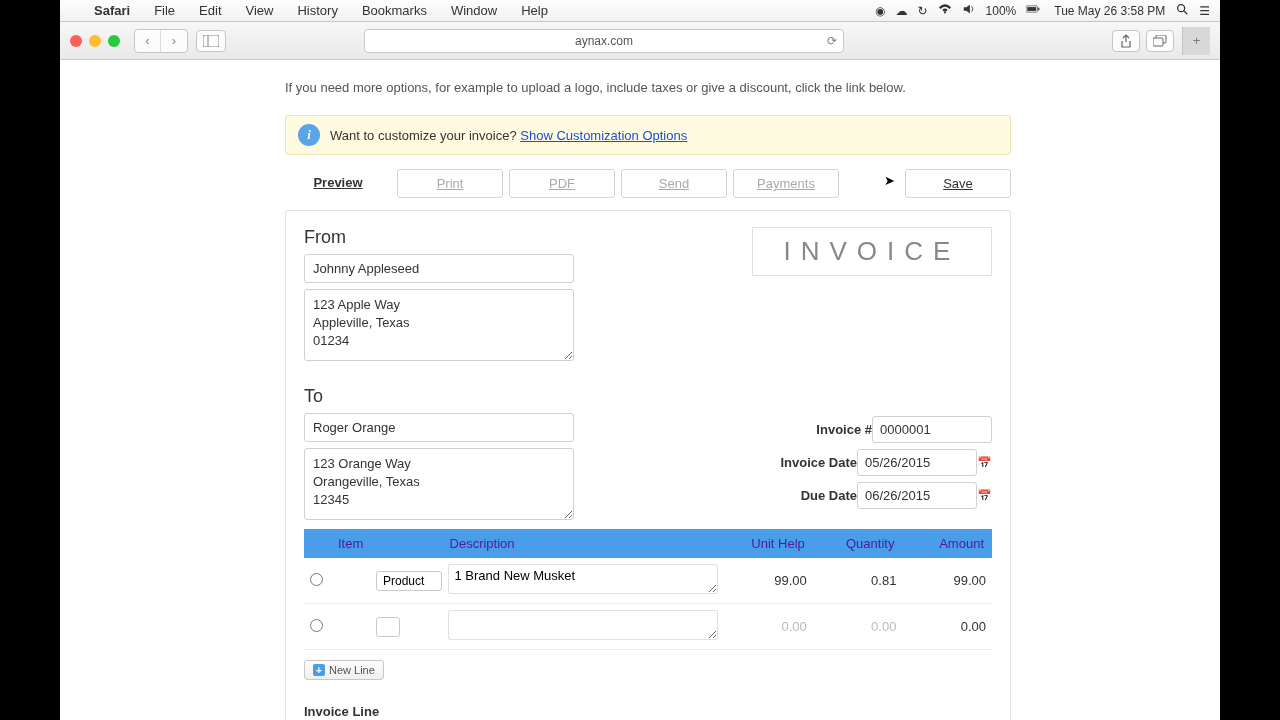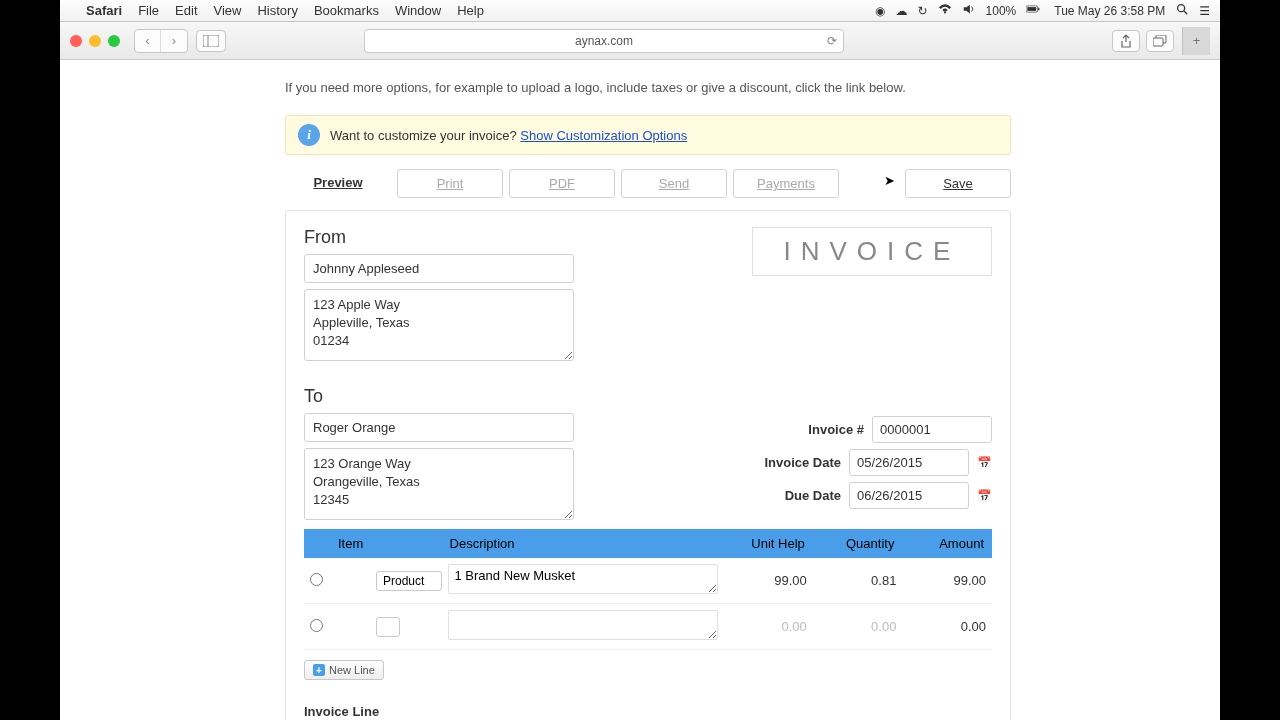--- a/index.html
+++ b/index.html
@@ -1,21 +1,21 @@
 <!DOCTYPE html>
 <html><head>
 <meta charset="utf-8">
 <style>
 * { box-sizing: border-box; margin: 0; padding: 0; }
 body { font-family: "Helvetica Neue", Helvetica, Arial, sans-serif; font-size: 13px; background: #000; color: #333; width: 1280px; height: 720px; overflow: hidden; }
 .screen { position: absolute; left: 60px; top: 0; width: 1160px; height: 720px; background: #fff; }
 
 
 .menubar { height: 22px; background: linear-gradient(#fdfdfd,#f1f1f1); border-bottom:1px solid #c6c6c6; display:flex; align-items:center; font-size:13px; padding:0 10px; gap:0; }
-.menubar-left { display:flex; align-items:center; gap:16px;justify-content:flex-end;}
+.menubar-left { display:flex; align-items:center; gap:24px;justify-content:flex-end;}
 .menubar-left .apple { font-size:15px; }
 .menubar-left .app { font-weight:bold; }
 .menubar-right { margin-left:auto; display:flex; align-items:center; gap:10px; font-size:12px;}
 .menubar-right svg { width:14px; height:14px; }
 .menubar-right .clock { margin-left:4px; }
 
 
 .toolbar { height:38px; background:linear-gradient(#f7f7f7,#e9e9e9); border-bottom:1px solid #c9c9c9; display:flex; align-items:center; padding:0 10px; gap:8px;}
 .traffic { display:flex; gap:7px; margin-right:6px;}
 .dot { width:12px; height:12px; border-radius:50%; }
@@ -44,27 +44,27 @@
 .cursor-ptr { position:absolute; left:-22px; top:3px; font-size:13px; color:#000;}
 .card { border:1px solid #e3e3e3; border-radius:3px; padding:16px 18px 0 18px;}
 .toprow { display:flex; gap:20px;}
 .leftcol { flex:1;}
 .rightcol { width:240px; text-align:right;}
 .sectlabel { font-size:18px; font-weight:normal; color:#333; margin-bottom:6px;}
 .inp { width:270px; border:1px solid #d0d0d0; border-radius:3px; padding:6px 8px; font-size:13px; font-family:inherit; color:#333; background:#fff;}
 .txa { width:270px; height:72px; border:1px solid #d0d0d0; border-radius:3px; padding:6px 8px; font-size:13px; font-family:inherit; color:#333; resize:both; margin-top:6px; line-height:1.4;}
 .invoice-title { border:1px solid #e0e0e0; padding:8px 14px; font-size:26px; letter-spacing:10px; color:#888; font-weight:300; text-align:center;}
 .meta { margin-top:140px;}
-.metarow { display:flex; align-items:center; justify-content:flex-end; gap:8px; margin-bottom:6px;}
+.metarow { display:flex; align-items:center; justify-content:flex-end; gap:0; margin-bottom:6px;}
 .metarow label{ font-weight:bold; font-size:13px; color:#333;}
 .metarow .inp { width:120px; padding:5px 7px;}
 .metarow .cal{ color:#6aa0e0; font-size:12px;}
 .spacer { height:22px;}
 table.items { width:100%; border-collapse:collapse; margin-top:6px;}
-table.items thead th{ background:#4a9de8; color:#000000; font-weight:normal; font-size:13px; padding:7px 8px; text-align:left;}
+table.items thead th{ background:#4a9de8; color:#4c1d95; font-weight:normal; font-size:13px; padding:7px 8px; text-align:left;}
 table.items thead th.r{text-align:right;}
 table.items td{ padding:6px 6px; border-bottom:1px solid #eee; vertical-align:middle;}
 .radiobox{ width:14px; text-align:center;}
 .selwrap{ display:flex; align-items:center;margin-left:40px;}
 .sel { border:1px solid #c9c9c9; border-radius:3px; padding:2px 16px 2px 6px; font-size:12px; background:#fff; appearance:none; position:relative;}
 .selarrow{ margin-left:-14px; font-size:9px; color:#555; pointer-events:none;}
 .desc-cell textarea{ width:270px; height:30px; border:1px solid #e0e0e0; border-radius:2px; padding:3px 6px; font-size:13px; font-family:inherit; resize:both;}
 .numcell{ text-align:right; font-size:13px; color:#333; width:80px;}
 .numcell.grey{color:#bbb;}
 .newline{ margin-top:10px; border:1px solid #c7c7c7; background:linear-gradient(#fdfdfd,#efefef); border-radius:3px; padding:3px 8px; font-size:11px; color:#555; display:inline-flex; align-items:center; gap:4px; cursor:pointer;}

